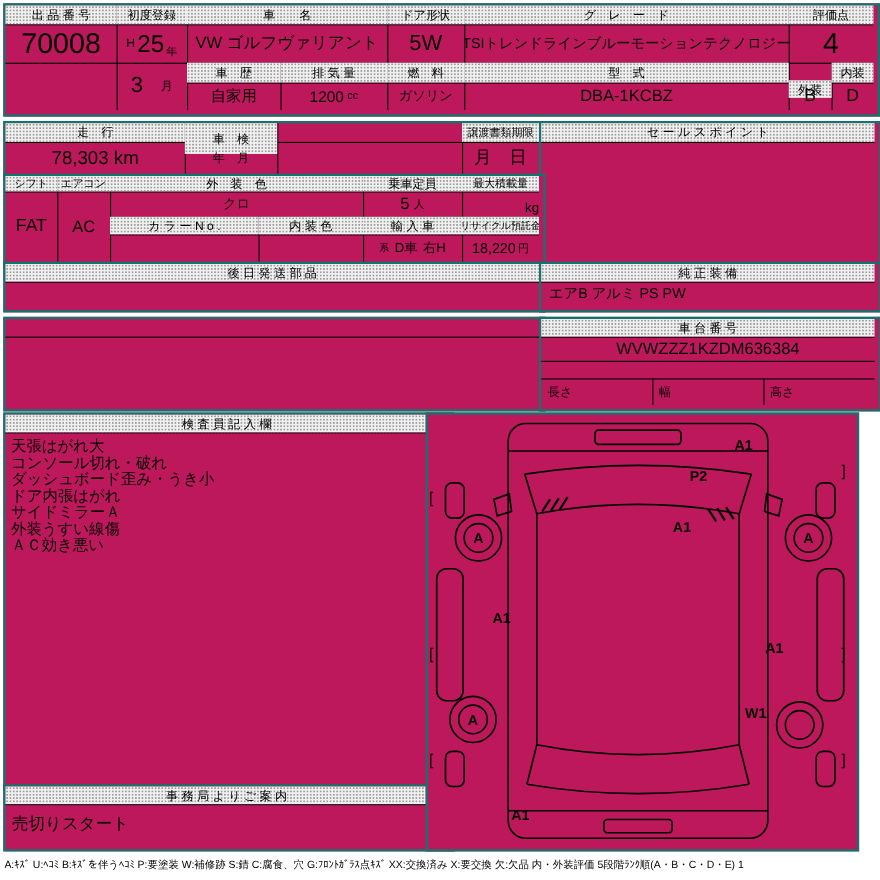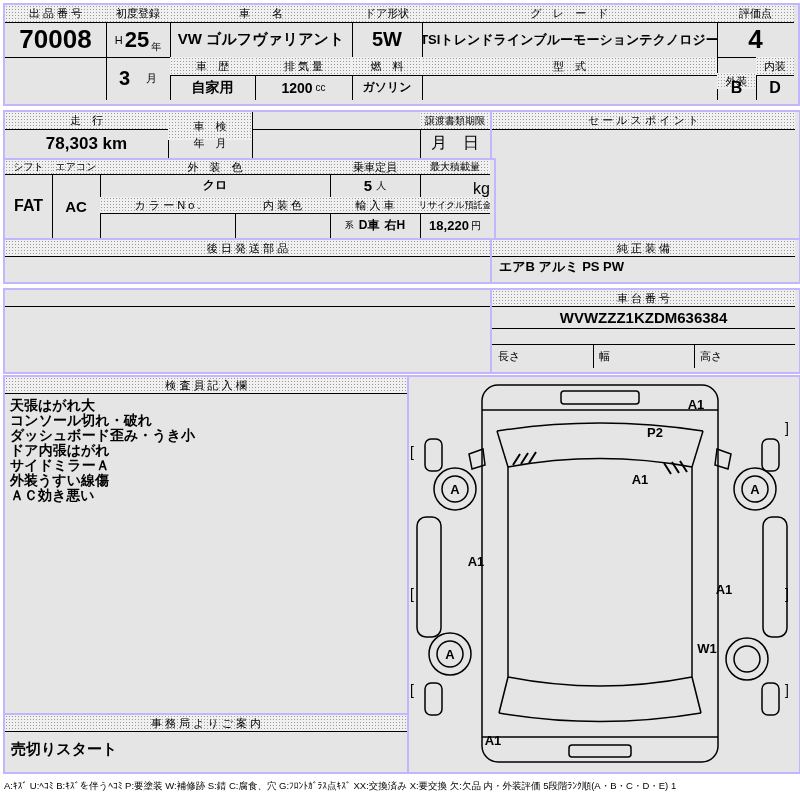--- a/index.html
+++ b/index.html
@@ -1,28 +1,28 @@
 <!DOCTYPE html>
 <html><head>
 <meta charset="utf-8">
 <style>
   html,body{margin:0;padding:0}
   body{width:800px;height:800px;position:relative;background:#fff;color:#000;
        font-family:"Liberation Sans","DejaVu Sans",sans-serif}
-  .sec{position:absolute;border:2px solid #c4b5fd;background:#e5e5e5}
+  .sec{position:absolute;border:2px solid #0f766e;background:#be185d}
   .c{position:absolute;display:flex;align-items:center;justify-content:center;
      white-space:nowrap;overflow:hidden}
   .h{background-color:#f0f0f0;
      background-image:radial-gradient(circle,#9a9a9a 0.55px,transparent 0.7px);
      background-size:3px 3px;font-size:11px;font-weight:normal}
-  .b{font-weight:bold}
+  .b{font-weight:normal}
   .ls{justify-content:flex-start}
   .vl{position:absolute;width:1px;background:#000}
   .hl{position:absolute;height:1px;background:#000}
-  .note{font-size:14px;font-weight:bold;line-height:15px}
+  .note{font-size:14px;font-weight:normal;line-height:15px}
 </style>
 </head>
 <body>
 
 <div class="sec" style="left:3px;top:3px;width:793px;height:99px">
   <div class="vl" style="left:101px;top:0;height:95px"></div>
   <div class="vl" style="left:165px;top:0;height:95px"></div>
   <div class="vl" style="left:347px;top:0;height:95px"></div>
   <div class="vl" style="left:417px;top:0;height:95px"></div>
   <div class="vl" style="left:712px;top:0;height:95px"></div>
@@ -64,20 +64,21 @@
   <div class="c h" style="left:250px;top:52px;width:97px;height:18px">排 気 量</div>
   <div class="c" style="left:250px;top:70px;width:97px;height:25px">
     <span class="b" style="font-size:14px">1200</span>
     <span style="font-size:10px;margin-left:3px">cc</span>
   </div>
 
   <div class="c h" style="left:347px;top:52px;width:70px;height:18px">燃　料</div>
   <div class="c b" style="left:347px;top:70px;width:70px;height:25px;font-size:12px">ガソリン</div>
 
   <div class="c h" style="left:417px;top:52px;width:295px;height:18px">型　式</div>
+  <div class="c b" style="left:417px;top:70px;width:295px;height:25px;font-size:15px">DBA-1KCBZ</div>
 
   <div class="c h" style="left:712px;top:68px;width:39px;height:16px">外装</div>
   <div class="c h" style="left:751px;top:52px;width:38px;height:18px">内装</div>
   <div class="c b" style="left:712px;top:70px;width:39px;height:25px;font-size:16px">B</div>
   <div class="c b" style="left:751px;top:70px;width:38px;height:25px;font-size:16px">D</div>
 </div>
 
 <div class="sec" style="left:3px;top:110px;width:489px;height:50px">
   <div class="vl" style="left:163px;top:0;height:46px"></div>
   <div class="vl" style="left:247px;top:0;height:46px"></div>
@@ -120,21 +121,21 @@
   <div class="c h" style="left:95px;top:0;width:230px;height:14px">外　装　色</div>
   <div class="c b" style="left:95px;top:14px;width:230px;height:23px;font-size:12px">クロ</div>
 
   <div class="c h" style="left:325px;top:0;width:90px;height:14px">乗車定員</div>
   <div class="c" style="left:325px;top:14px;width:90px;height:23px">
     <span class="b" style="font-size:15px">5</span>
     <span style="font-size:10px;margin-left:4px">人</span>
   </div>
 
   <div class="c h" style="left:415px;top:0;width:70px;height:14px;font-size:10px">最大積載量</div>
-  <div class="c" style="left:415px;top:14px;width:70px;height:30px;justify-content:flex-end;padding-right:8px;font-size:16px">kg</div>
+  <div class="c" style="left:415px;top:14px;width:70px;height:30px;justify-content:flex-end;padding-right:8px;font-size:12px">kg</div>
 
   <div class="c h" style="left:95px;top:37px;width:135px;height:16px">カ ラ ー N o .</div>
   <div class="c" style="left:95px;top:53px;width:135px;height:25px"></div>
 
   <div class="c h" style="left:230px;top:37px;width:95px;height:16px">内 装 色</div>
   <div class="c" style="left:230px;top:53px;width:95px;height:25px"></div>
 
   <div class="c h" style="left:325px;top:37px;width:90px;height:16px">輸 入 車</div>
   <div class="c" style="left:325px;top:53px;width:90px;height:25px">
     <span style="font-size:9px">系</span>
@@ -194,21 +195,21 @@
     <div class="note">ＡＣ効き悪い</div>
   </div>
 </div>
 
 <div class="sec" style="left:3px;top:713px;width:406px;height:57px">
   <div class="hl" style="left:0;top:16px;width:402px"></div>
   <div class="c h" style="left:0;top:0;width:402px;height:16px">事 務 局 よ り ご 案 内</div>
   <div class="c ls b" style="left:6px;top:20px;width:390px;height:28px;font-size:15px">売切りスタート</div>
 </div>
 
-<div class="sec" style="left:407px;top:375px;width:390px;height:395px">
+<div class="sec" style="left:387px;top:375px;width:390px;height:395px">
   <svg width="386" height="391" viewBox="0 0 386 391">
     <g fill="none" stroke="#000" stroke-width="1.5">
       <rect x="73" y="8" width="236" height="377" rx="16"></rect>
       <line x1="73" y1="33" x2="309" y2="33"></line>
       <rect x="152" y="14" width="78" height="13" rx="3"></rect>
       <path d="M 88,54 Q 191,38 294,54"></path>
       <path d="M 99,90 Q 191,73 283,90"></path>
       <line x1="88" y1="54" x2="99" y2="90"></line>
       <line x1="294" y1="54" x2="283" y2="90"></line>
       <path d="M104,88 l7,-11 M112,87 l7,-11 M120,86 l7,-11" stroke-width="2"></path>

